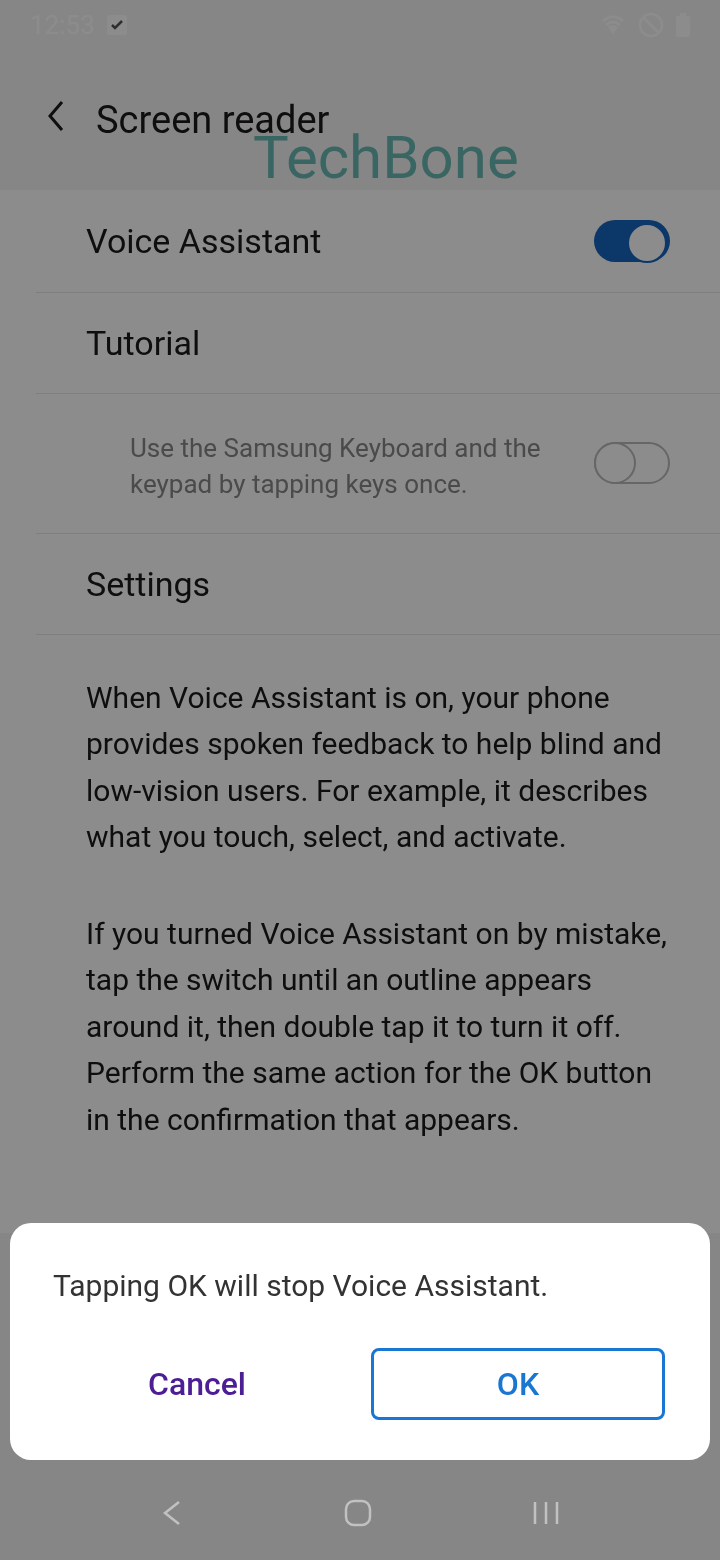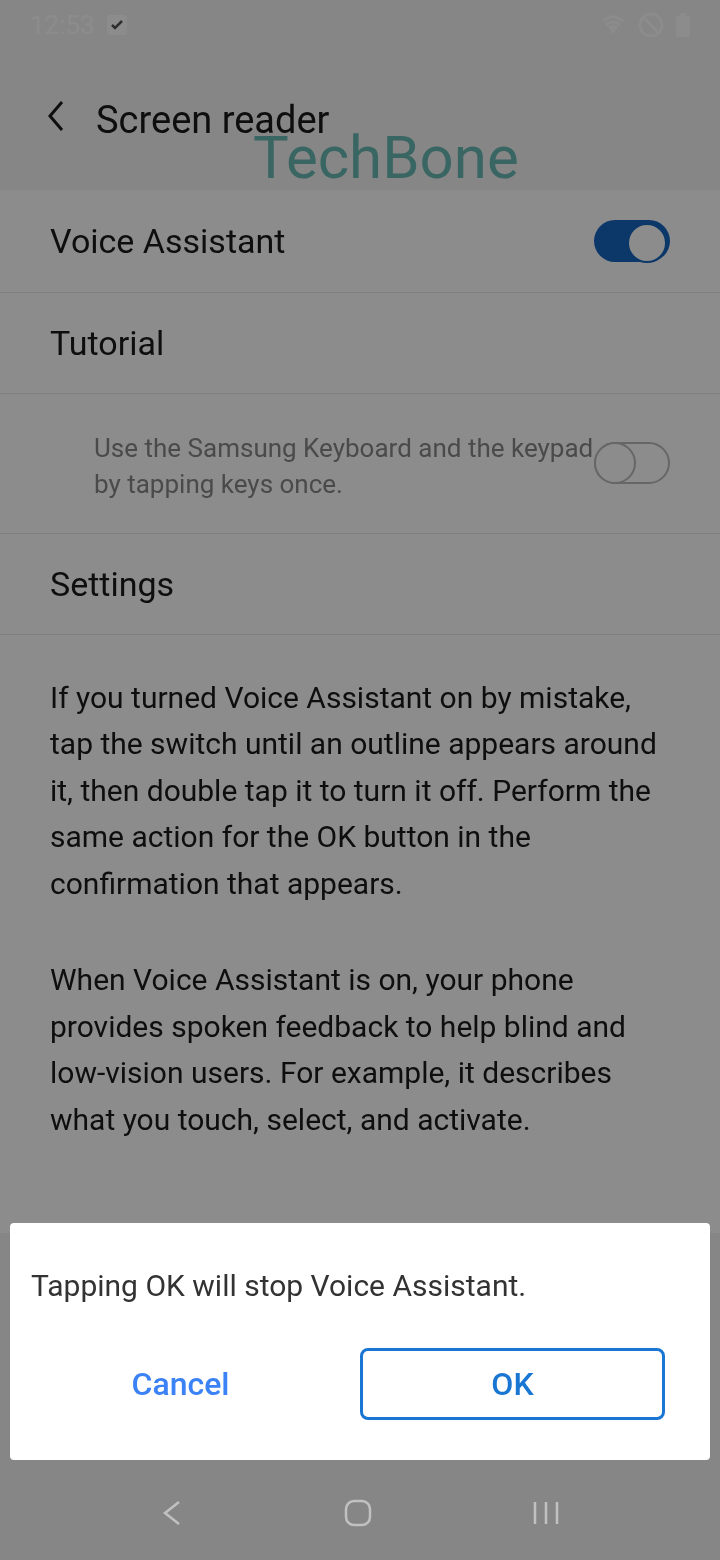--- a/index.html
+++ b/index.html
@@ -67,20 +67,21 @@
       top: 122px;
       left: 253px;
       font-size: 60px;
       font-weight: 400;
       color: #0d9488;
       opacity: 0.6;
       z-index: 5;
     }
     .content {
       background: white;
+      padding-left: 36px;
     }
     .list-item {
       padding: 30px 50px;
       border-bottom: 1px solid #e8e8e8;
       display: flex;
       align-items: center;
       justify-content: space-between;
     }
     .list-item-text {
       flex: 1;
@@ -141,23 +142,23 @@
       color: #1a1a1a;
       line-height: 1.55;
       margin-bottom: 50px;
     }
     .dialog {
       position: absolute;
       bottom: 100px;
       left: 10px;
       right: 10px;
       background: white;
-      border-radius: 4px;
+      border-radius: 21px;
       z-index: 20;
-      padding: 45px 45px 40px 21px;
+      padding: 45px 45px 40px 43px;
     }
     .dialog-message {
       font-size: 30px;
       color: #333;
       margin-bottom: 45px;
     }
     .dialog-buttons {
       display: flex;
       gap: 30px;
     }
@@ -165,21 +166,21 @@
       flex: 1;
       height: 72px;
       display: flex;
       align-items: center;
       justify-content: center;
       font-size: 32px;
       font-weight: 500;
       border-radius: 8px;
     }
     .btn-cancel {
-      color: #3b82f6;
+      color: #4c1d95;
     }
     .btn-ok {
       color: #1976d2;
       border: 3px solid #1976d2;
     }
     .nav-bar {
       position: absolute;
       bottom: 0;
       left: 0;
       right: 0;
@@ -261,22 +262,22 @@
     <div class="toggle toggle-off"></div>
   </div>
 
   <div class="list-item">
     <div class="list-item-text">
       <div class="list-item-title">Settings</div>
     </div>
   </div>
 
   <div class="description-section">
+    <p class="description-text">When Voice Assistant is on, your phone provides spoken feedback to help blind and low-vision users. For example, it describes what you touch, select, and activate.</p>
     <p class="description-text">If you turned Voice Assistant on by mistake, tap the switch until an outline appears around it, then double tap it to turn it off. Perform the same action for the OK button in the confirmation that appears.</p>
-    <p class="description-text">When Voice Assistant is on, your phone provides spoken feedback to help blind and low-vision users. For example, it describes what you touch, select, and activate.</p>
   </div>
 </div>
 
 <div class="overlay"></div>
 
 <div class="dialog">
   <div class="dialog-message">Tapping OK will stop Voice Assistant.</div>
   <div class="dialog-buttons">
     <div class="dialog-btn btn-cancel">Cancel</div>
     <div class="dialog-btn btn-ok">OK</div>

